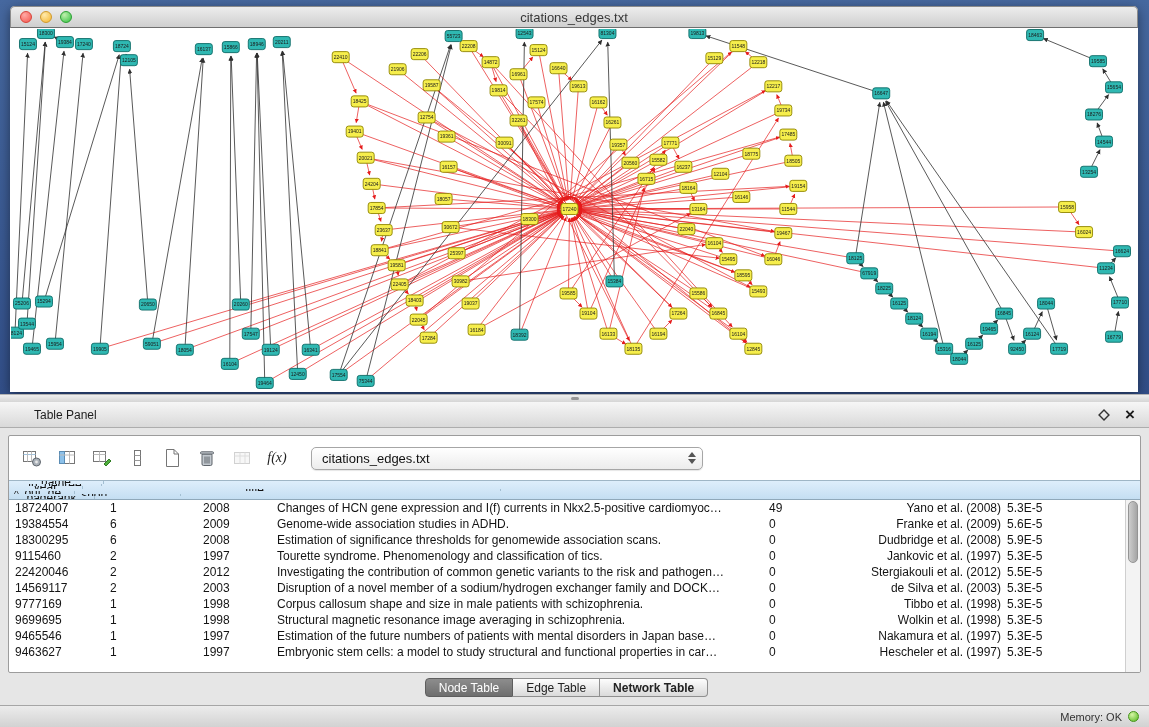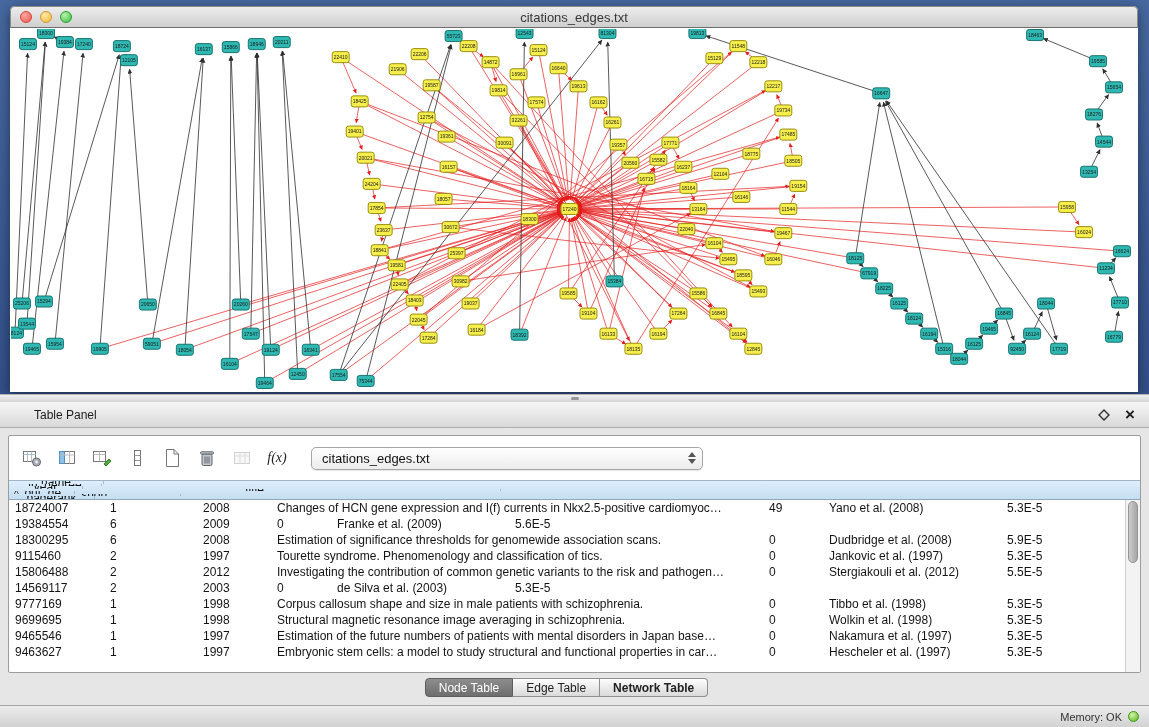--- a/index.html
+++ b/index.html
@@ -58,21 +58,21 @@
            border-top:1px solid #9fb6c6; border-bottom:1px solid #8fa8ba;
            font-size:12px; color:#111;flex-direction:column; }
   .th { display:flex; align-items:center; justify-content:center;
         border-right:1px solid #a3bfd2; overflow:hidden; white-space:nowrap; }
   .w0{width:95px} .w1{width:93px} .w2{width:74px} .w3{width:492px}
   .w4{width:66px} .w5{width:172px} .w6{width:86px} .wf{flex:1; border-right:none}
 
   .tbody { position:absolute; top:64px; left:0; right:15px; bottom:0; overflow:hidden; font-size:12px; }
   .trow { display:flex; height:16px; line-height:16px; color:#141414; white-space:nowrap; }
   .tcell { padding-left:6px; overflow:hidden; }
-  .tcell.w5 { text-align:left; padding-left:0; }
+  .tcell.w5 { text-align:right; padding-left:0; }
 
   .vscroll { position:absolute; top:64px; right:0; bottom:0; width:15px;
              background:#f3f3f3; border-left:1px solid #cfcfcf; }
   .vthumb { position:absolute; top:1px; left:2px; width:10px; height:62px; border-radius:6px;
             background:linear-gradient(90deg,#cdcdcd,#a5a5a5); border:1px solid #949494; }
 
   .tabs { position:absolute; left:0; right:16px; top:250px; display:flex; justify-content:center; }
   .tab { height:19px; padding:0 13px; font-size:12px; display:flex; align-items:center;
          border:1px solid #8f8f8f; border-left:none;
          background:linear-gradient(#fdfdfd,#dadada); color:#222; }
@@ -975,20 +975,21 @@
           <div class="tcell w2">2008</div>
           <div class="tcell w3">Changes of HCN gene expression and I(f) currents in Nkx2.5-positive cardiomyoc…</div>
           <div class="tcell w4">49</div>
           <div class="tcell w5">Yano et al. (2008)</div>
           <div class="tcell w6">5.3E-5</div>
         </div>
         <div class="trow">
           <div class="tcell w0">19384554</div>
           <div class="tcell w1">6</div>
           <div class="tcell w2">2009</div>
+          <div class="tcell w3">Genome-wide association studies in ADHD.</div>
           <div class="tcell w4">0</div>
           <div class="tcell w5">Franke et al. (2009)</div>
           <div class="tcell w6">5.6E-5</div>
         </div>
         <div class="trow">
           <div class="tcell w0">18300295</div>
           <div class="tcell w1">6</div>
           <div class="tcell w2">2008</div>
           <div class="tcell w3">Estimation of significance thresholds for genomewide association scans.</div>
           <div class="tcell w4">0</div>
@@ -998,32 +999,33 @@
         <div class="trow">
           <div class="tcell w0">9115460</div>
           <div class="tcell w1">2</div>
           <div class="tcell w2">1997</div>
           <div class="tcell w3">Tourette syndrome. Phenomenology and classification of tics.</div>
           <div class="tcell w4">0</div>
           <div class="tcell w5">Jankovic et al. (1997)</div>
           <div class="tcell w6">5.3E-5</div>
         </div>
         <div class="trow">
-          <div class="tcell w0">15806488</div>
+          <div class="tcell w0">22420046</div>
           <div class="tcell w1">2</div>
           <div class="tcell w2">2012</div>
           <div class="tcell w3">Investigating the contribution of common genetic variants to the risk and pathogen…</div>
           <div class="tcell w4">0</div>
           <div class="tcell w5">Stergiakouli et al. (2012)</div>
           <div class="tcell w6">5.5E-5</div>
         </div>
         <div class="trow">
           <div class="tcell w0">14569117</div>
           <div class="tcell w1">2</div>
           <div class="tcell w2">2003</div>
+          <div class="tcell w3">Disruption of a novel member of a sodium/hydrogen exchanger family and DOCK…</div>
           <div class="tcell w4">0</div>
           <div class="tcell w5">de Silva et al. (2003)</div>
           <div class="tcell w6">5.3E-5</div>
         </div>
         <div class="trow">
           <div class="tcell w0">9777169</div>
           <div class="tcell w1">1</div>
           <div class="tcell w2">1998</div>
           <div class="tcell w3">Corpus callosum shape and size in male patients with schizophrenia.</div>
           <div class="tcell w4">0</div>

